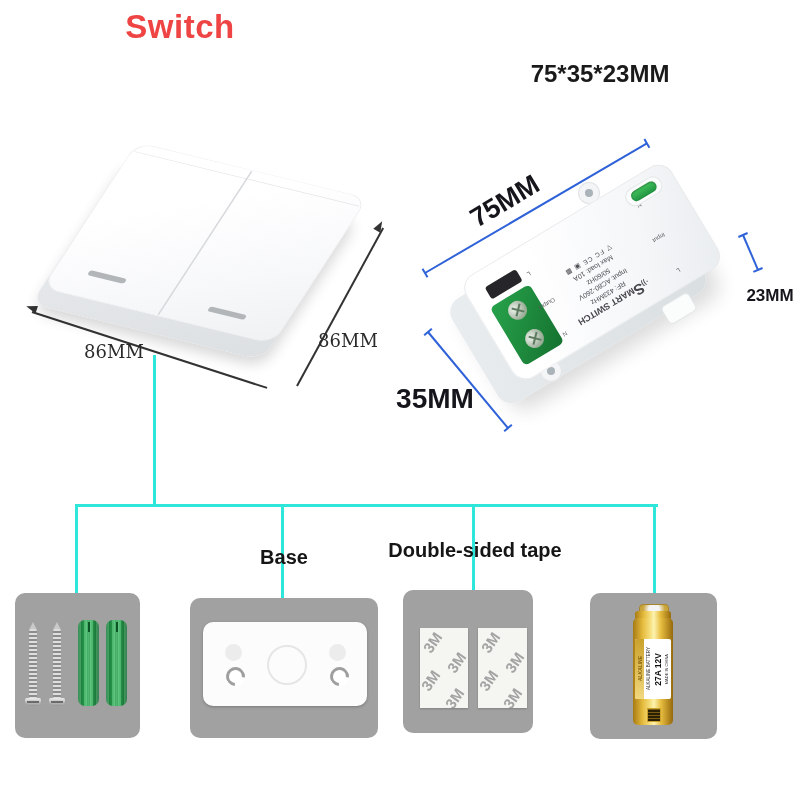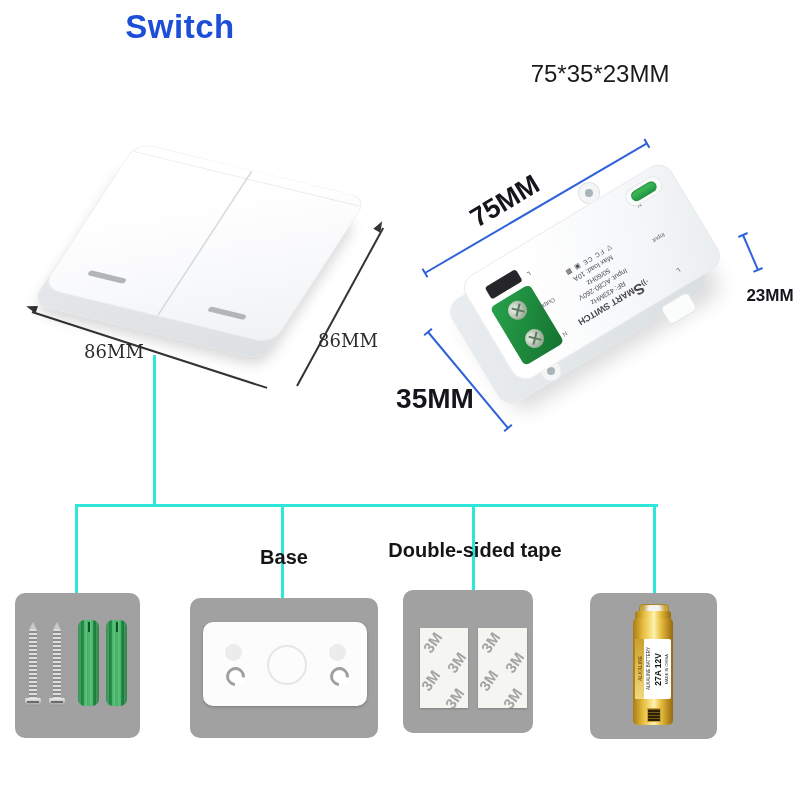--- a/index.html
+++ b/index.html
@@ -2,23 +2,23 @@
 <html><head>
 <meta charset="utf-8">
 <style>
   html,body { margin:0; padding:0; background:#fff; }
   .stage { position:relative; width:800px; height:800px; background:#ffffff; overflow:hidden;
            font-family:"Liberation Sans", sans-serif; color:#111; }
   .abs { position:absolute; }
   .tc { text-align:center; }
 
   
-  .h-title { font-size:33px; font-weight:700; color:#1d4ed8; letter-spacing:.5px; }
+  .h-title { font-size:33px; font-weight:700; color:#ef4444; letter-spacing:.5px; }
   .h-sub   { font-size:23px; font-weight:700; color:#111; }
-  .h-sub2  { font-size:24px; font-weight:400; color:#1a1a1a; }
+  .h-sub2  { font-size:24px; font-weight:700; color:#1a1a1a; }
 
   
   .sw-face { left:0; top:0; width:300px; height:240px; transform-origin:0 0;
              transform:matrix(0.77,0.187,-0.396,0.608,137,142);
              background:linear-gradient(150deg,#ffffff 30%,#f7f8fa 70%,#eff1f3);
              border-radius:22px; box-shadow:0 0 0 1px #ececee inset; z-index:3; }
   .sw-depth { left:0; top:0; width:300px; height:240px; transform-origin:0 0;
              transform:matrix(0.77,0.187,-0.396,0.608,126,158);
              background:linear-gradient(150deg,#eceef0,#dde0e3);
              border-radius:22px; box-shadow:6px 10px 18px rgba(0,0,0,.16); z-index:2; }

